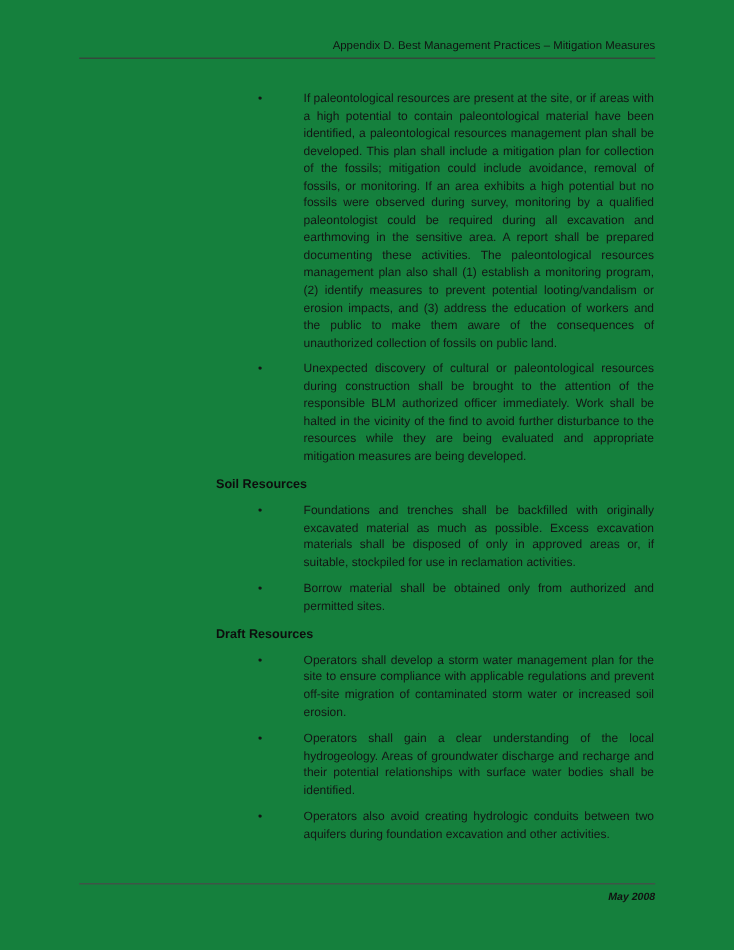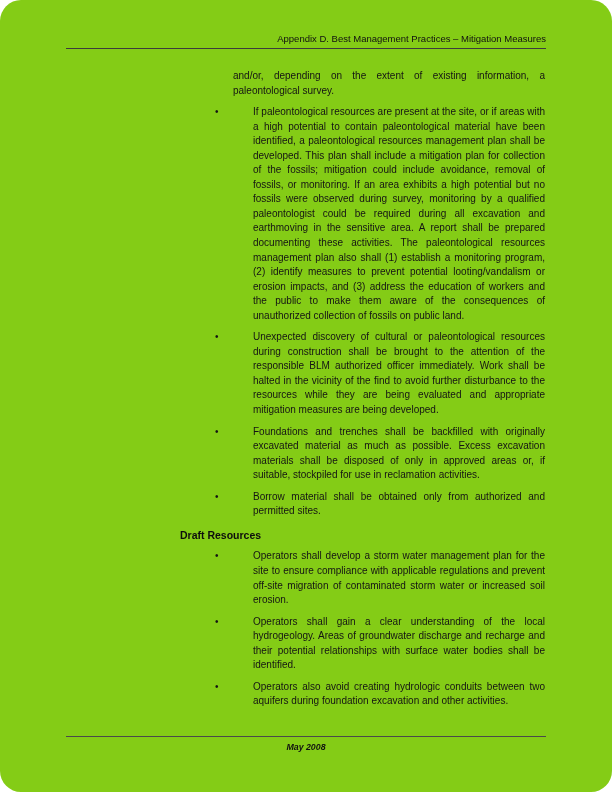--- a/index.html
+++ b/index.html
@@ -6,23 +6,22 @@
     html, body { background: #ffffff; }
     body {
       font-family: "Liberation Sans", sans-serif;
       color: #1a1a1a;
       -webkit-font-smoothing: antialiased;
     }
     .page {
       position: relative;
       width: 612px;
       height: 792px;
-      background: #84cc16;
+      background: #15803d;
       overflow: hidden;
-      border-radius: 21px;
     }
 
     
     .header {
       position: absolute;
       top: 33px;
       left: 66px;
       width: 480px;
       text-align: right;
       font-size: 9.5px;
@@ -94,52 +93,52 @@
     .footer-page {
       position: absolute;
       right: 0;
       top: 0;
       font-style: normal;
       font-weight: 400;
       font-size: 9px;
       color: #111111;
     }
     .footer-date {
-      text-align: center;
+      text-align: right;
       font-style: italic;
       font-weight: 600;
       font-size: 8.8px;
       line-height: 12px;
       margin-top: 1px;
       color: #111111;
     }
   </style>
 </head>
 <body>
 
 <div class="page">
 
   <div class="header">
     <span>Appendix D. Best Management Practices – Mitigation Measures</span>
   </div>
 
   <div class="content">
 
-    <p class="intro">and/or, depending on the extent of existing information, a paleontological survey.</p>
 
     <div class="bullet">
       <span class="dot">•</span>
       <p class="btext">If paleontological resources are present at the site, or if areas with a high potential to contain paleontological material have been identified, a paleontological resources management plan shall be developed. This plan shall include a mitigation plan for collection of the fossils; mitigation could include avoidance, removal of fossils, or monitoring. If an area exhibits a high potential but no fossils were observed during survey, monitoring by a qualified paleontologist could be required during all excavation and earthmoving in the sensitive area. A report shall be prepared documenting these activities. The paleontological resources management plan also shall (1) establish a monitoring program, (2) identify measures to prevent potential looting/vandalism or erosion impacts, and (3) address the education of workers and the public to make them aware of the consequences of unauthorized collection of fossils on public land.</p>
     </div>
 
     <div class="bullet">
       <span class="dot">•</span>
       <p class="btext">Unexpected discovery of cultural or paleontological resources during construction shall be brought to the attention of the responsible BLM authorized officer immediately. Work shall be halted in the vicinity of the find to avoid further disturbance to the resources while they are being evaluated and appropriate mitigation measures are being developed.</p>
     </div>
 
+    <h3 class="section-heading">Soil Resources</h3>
 
     <div class="bullet">
       <span class="dot">•</span>
       <p class="btext">Foundations and trenches shall be backfilled with originally excavated material as much as possible. Excess excavation materials shall be disposed of only in approved areas or, if suitable, stockpiled for use in reclamation activities.</p>
     </div>
 
     <div class="bullet">
       <span class="dot">•</span>
       <p class="btext">Borrow material shall be obtained only from authorized and permitted sites.</p>
     </div>

